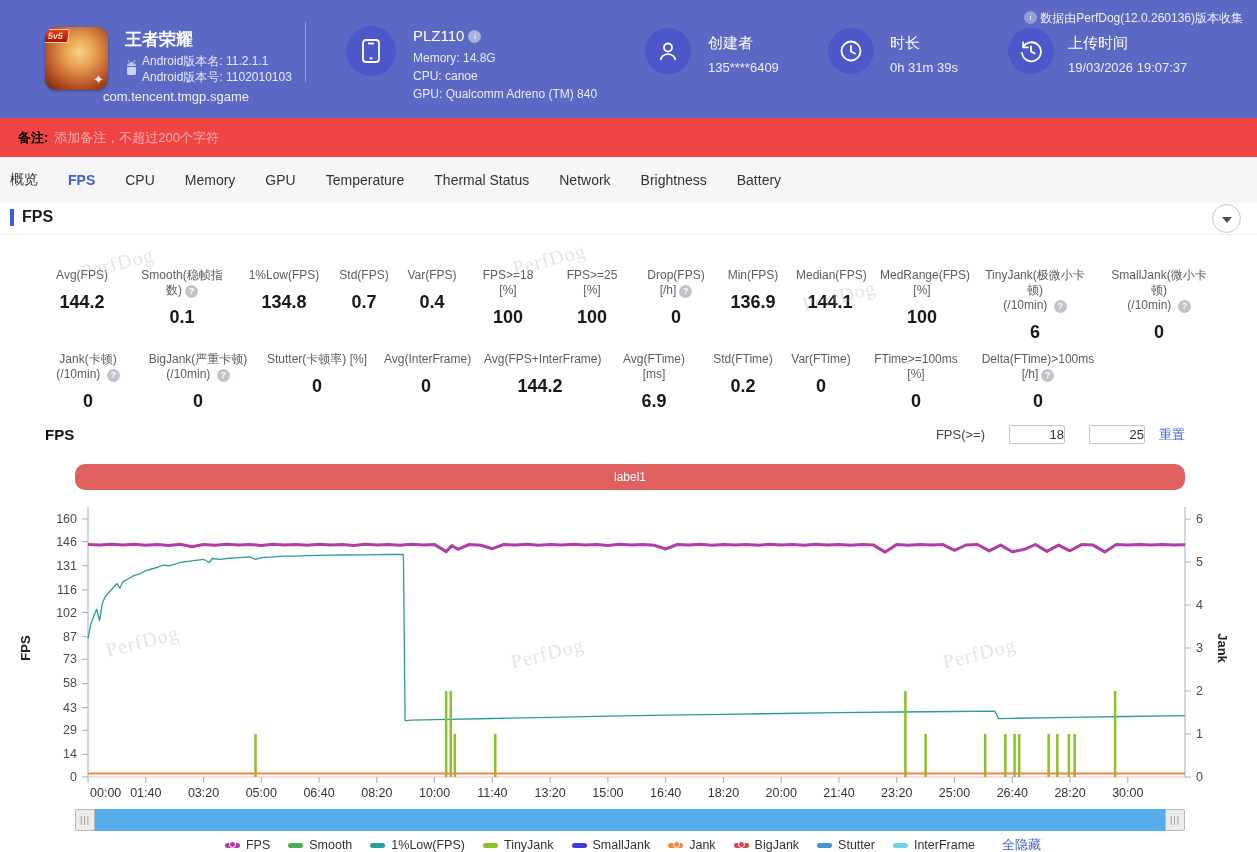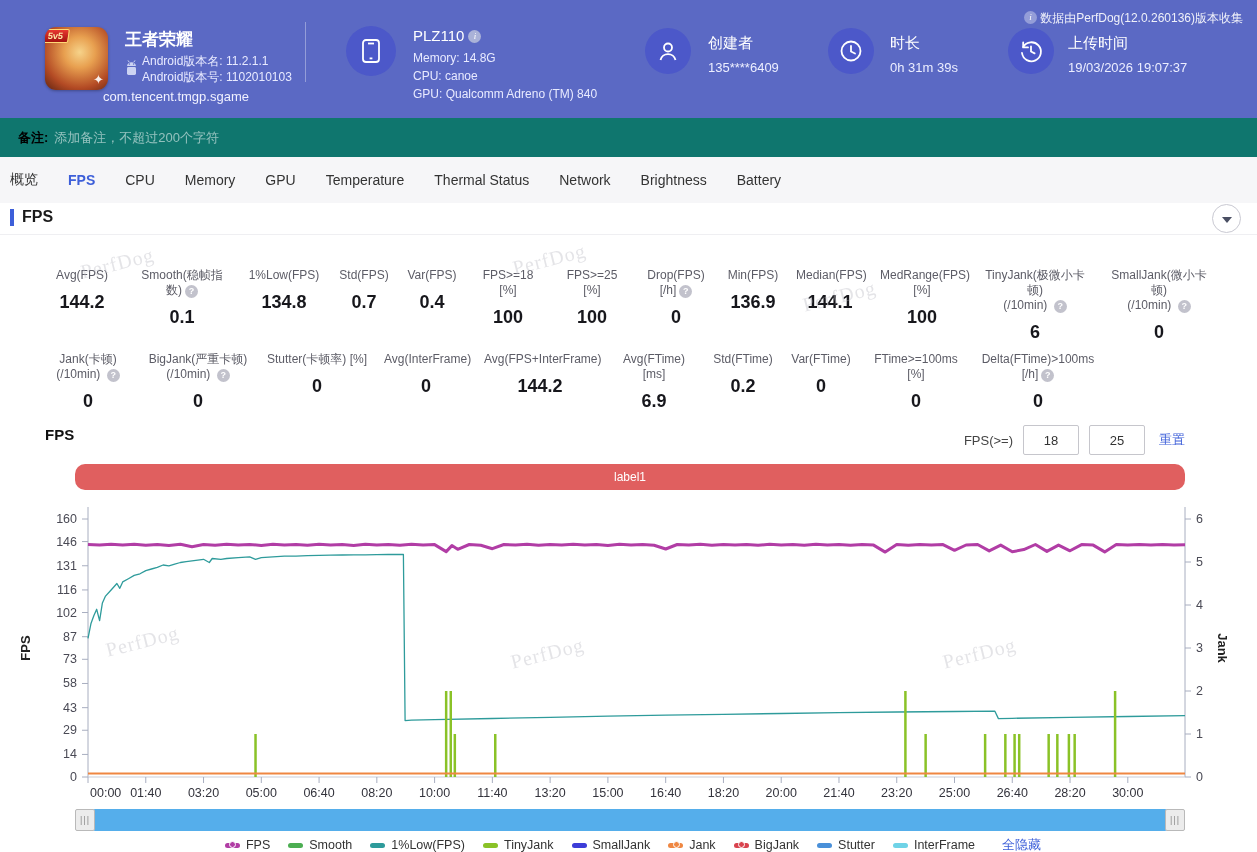--- a/index.html
+++ b/index.html
@@ -1,21 +1,21 @@
 <!DOCTYPE html>
 <html><head>
 <meta charset="utf-8">
 <style>
   * { margin:0; padding:0; box-sizing:border-box; }
   html,body { width:1257px; height:852px; background:#fff; overflow:hidden;
     font-family:"Liberation Sans","DejaVu Sans",sans-serif; }
   .abs { position:absolute; }
   
   #header { position:absolute; left:0; top:0; width:1257px; height:118px; background:#5b69c4; color:#fff; }
-  #note-bar { position:absolute; left:0; top:118px; width:1257px; height:39px; background:#0f766e;
+  #note-bar { position:absolute; left:0; top:118px; width:1257px; height:39px; background:#ef4444;
     display:flex; align-items:center; padding-left:18px; font-size:13px; }
   #note-bar .ph { color:rgba(255,255,255,.55); margin-left:6px; }
   #note-bar b { font-size:13px; }
   .game-icon { position:absolute; left:45px; top:27px; width:63px; height:63px; border-radius:11px;
     background:radial-gradient(circle at 55% 40%, #f6d38a 0%, #e8a050 30%, #b34a24 70%, #5f2310 100%);
     box-shadow:0 1px 3px rgba(0,0,0,.3); overflow:hidden; }
   .game-badge { position:absolute; left:-2px; top:2px; background:linear-gradient(#e8372f,#a31210);
     color:#ffe9a8; font-weight:bold; font-size:9px; padding:1px 5px 1px 4px; border-radius:2px;
     transform:skewX(-8deg); border:1px solid #ffd876; }
   .game-star { position:absolute; right:4px; bottom:3px; color:#fff; font-size:13px; opacity:.9; }
@@ -48,22 +48,22 @@
   
   .stats-row { position:absolute; left:38px; display:flex; }
   .stat { text-align:center; padding:0 8px; }
   .stat .lbl { font-size:12px; color:#5c5c66; line-height:15px; }
   .stat .val { font-size:18px; font-weight:bold; color:#17171c; margin-top:9px; }
   .help-badge { display:inline-block; width:13px; height:13px; border-radius:50%; background:#c2c2cc; color:#fff;
     font-size:9px; line-height:13px; text-align:center; font-weight:bold; margin-left:3px; vertical-align:0; cursor:pointer; }
   
   #chart-title { position:absolute; left:45px; top:426px; font-size:15px; font-weight:bold; color:#111; }
   #fps-controls { position:absolute; right:72px; top:425px; display:flex; align-items:center; font-size:13px; color:#444; }
-  #fps-controls input { width:56px; height:30px; border:1px solid #c6c6cc; border-radius:2px; text-align:center;
-    font-size:13px; color:#333; margin-left:10px; font-family:inherit; }
+  #fps-controls input { width:56px; height:19px; border:1px solid #c6c6cc; border-radius:2px; text-align:right;
+    font-size:13px; color:#333; margin-left:24px; font-family:inherit; }
   #reset-link { color:#3d5fd9; margin-left:14px; cursor:pointer; }
   #label-bar { position:absolute; left:75px; top:464px; width:1110px; height:26px; background:#e05f5f; border-radius:10px;
     color:#fff; font-size:12px; display:flex; align-items:center; justify-content:center; }
   
   #chart-svg { position:absolute; left:0; top:500px; }
   .wm { position:absolute; font-family:"Liberation Serif",serif; font-size:20px; color:#b9b9c2; opacity:.38;
     transform:rotate(-14deg); letter-spacing:1px; pointer-events:none; }
   
   #scrollbar { position:absolute; left:75px; top:809px; width:1110px; height:22px; display:flex; }
   .sb-handle { width:20px; height:22px; background:#ececec; border:1px solid #b9b9b9; border-radius:2px;

